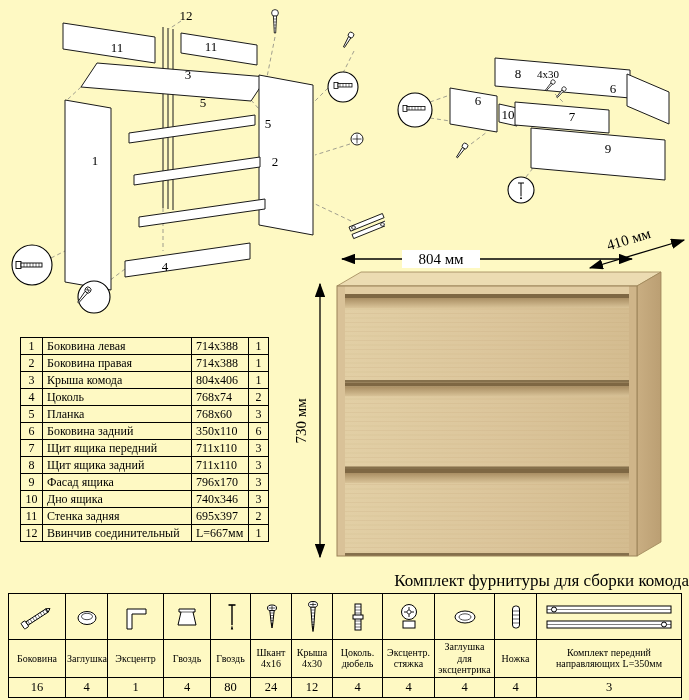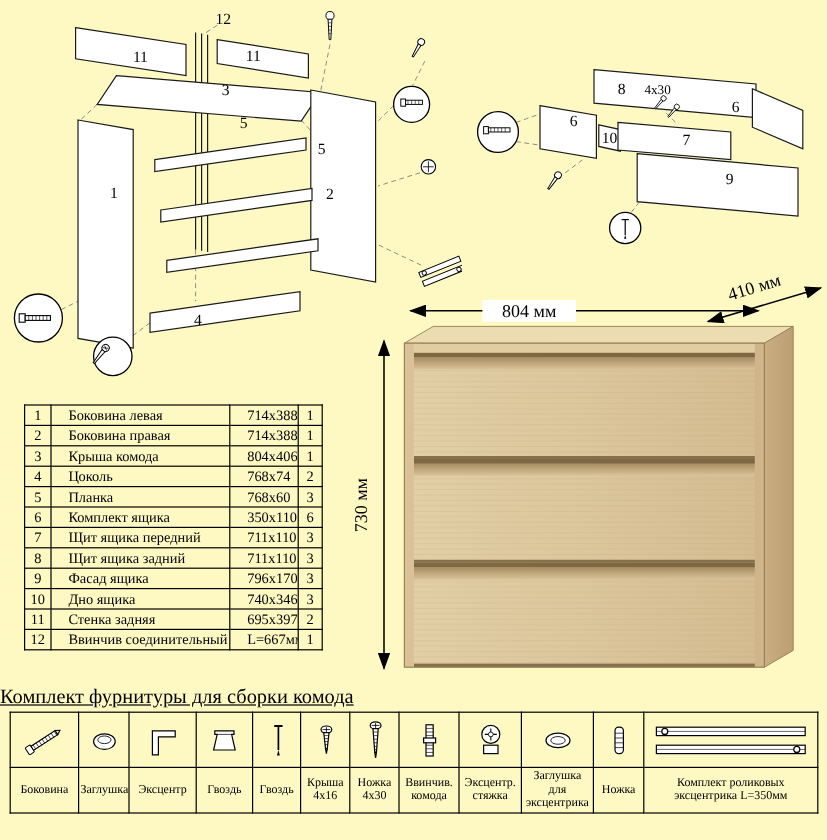--- a/index.html
+++ b/index.html
@@ -8,24 +8,24 @@
   .page { position:absolute; left:0; top:0; width:689px; height:700px; background:#fef9c3; overflow:hidden; }
   .abs { position:absolute; }
   svg text { font-family:"Liberation Serif", serif; }
 
   .diag-left  { left:5px;   top:3px;   width:380px; height:330px; }
   .diag-right { left:385px; top:40px;  width:300px; height:215px; }
   .product    { left:290px; top:226px; width:399px; height:344px; }
 
   table { border-collapse:collapse; }
   .parts { position:absolute; left:20px; top:337px; width:248px; table-layout:fixed; font-size:12px; color:#000; }
-  .parts td { border:1px solid #000; padding:0 14px; height:17px; line-height:1.05; white-space:nowrap; overflow:hidden; }
+  .parts td { border:1px solid #000; padding:0 4px; height:17px; line-height:1.05; white-space:nowrap; overflow:hidden; }
   .parts td.c { text-align:center; padding:0 1px; }
 
-  .hw-title { position:absolute; left:0; top:571px; width:689px; text-align:left; font-size:17px; color:#000;text-decoration:underline; }
+  .hw-title { position:absolute; left:0; top:571px; width:689px; text-align:right; font-size:17px; color:#000; }
 
   .hw { position:absolute; left:8px; top:593px; width:673px; table-layout:fixed; font-size:10px; color:#000; }
   .hw td { border:1px solid #000; text-align:center; vertical-align:middle; padding:1px; }
   .hw .icon-cell { height:46px; }
   .hw .name-cell { height:34px; line-height:1.15; }
   .hw .qty-cell  { height:20px; font-size:12.5px; }
   .hwicon { display:block; margin:0 auto; }
 </style>
 </head>
 <body>
@@ -197,21 +197,21 @@
           <td class="c">2</td>
         </tr>
     <tr>
           <td class="c">5</td>
           <td>Планка</td>
           <td>768x60</td>
           <td class="c">3</td>
         </tr>
     <tr>
           <td class="c">6</td>
-          <td>Комплект ящика</td>
+          <td>Боковина задний</td>
           <td>350x110</td>
           <td class="c">6</td>
         </tr>
     <tr>
           <td class="c">7</td>
           <td>Щит ящика передний</td>
           <td>711x110</td>
           <td class="c">3</td>
         </tr>
     <tr>
@@ -442,24 +442,38 @@
           </g>
         </svg>
       </td>
     </tr>
     <tr>
       <td class="name-cell">Боковина</td>
       <td class="name-cell">Заглушка</td>
       <td class="name-cell">Эксцентр</td>
       <td class="name-cell">Гвоздь</td>
       <td class="name-cell">Гвоздь</td>
-      <td class="name-cell">Крыша 4x16</td>
-      <td class="name-cell">Ножка 4x30</td>
-      <td class="name-cell">Ввинчив. комода</td>
+      <td class="name-cell">Шкант 4x16</td>
+      <td class="name-cell">Крыша 4x30</td>
+      <td class="name-cell">Цоколь. дюбель</td>
       <td class="name-cell">Эксцентр. стяжка</td>
       <td class="name-cell">Заглушка для эксцентрика</td>
       <td class="name-cell">Ножка</td>
-      <td class="name-cell">Комплект роликовых эксцентрика L=350мм</td>
+      <td class="name-cell">Комплект передний направляющих L=350мм</td>
+    </tr>
+    <tr>
+      <td class="qty-cell">16</td>
+      <td class="qty-cell">4</td>
+      <td class="qty-cell">1</td>
+      <td class="qty-cell">4</td>
+      <td class="qty-cell">80</td>
+      <td class="qty-cell">24</td>
+      <td class="qty-cell">12</td>
+      <td class="qty-cell">4</td>
+      <td class="qty-cell">4</td>
+      <td class="qty-cell">4</td>
+      <td class="qty-cell">4</td>
+      <td class="qty-cell">3</td>
     </tr>
   </tbody>
     </table>
 
 </div>
 
 </body></html>

